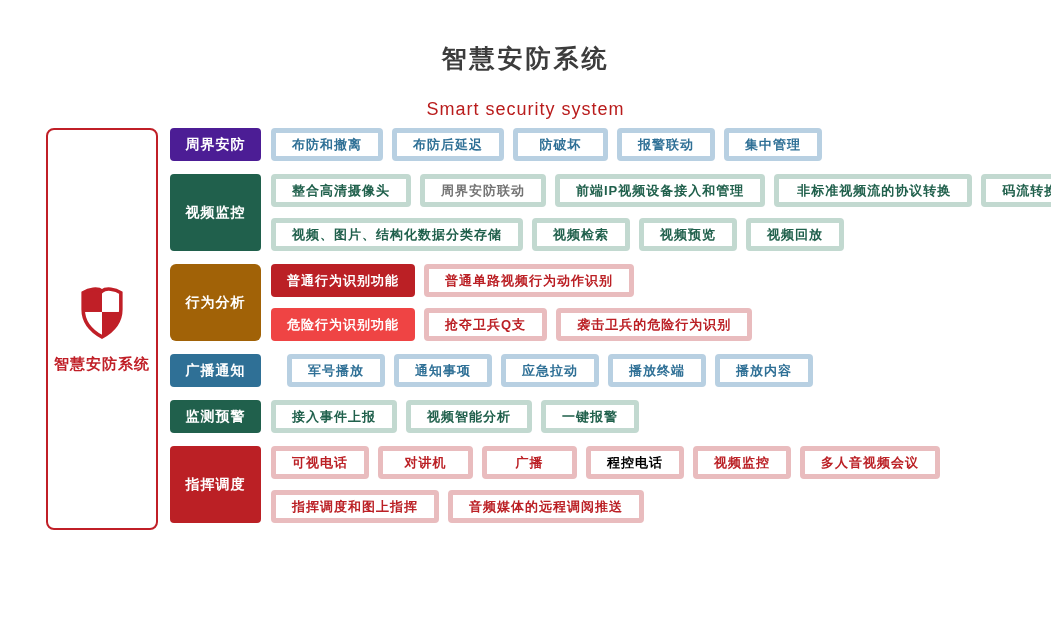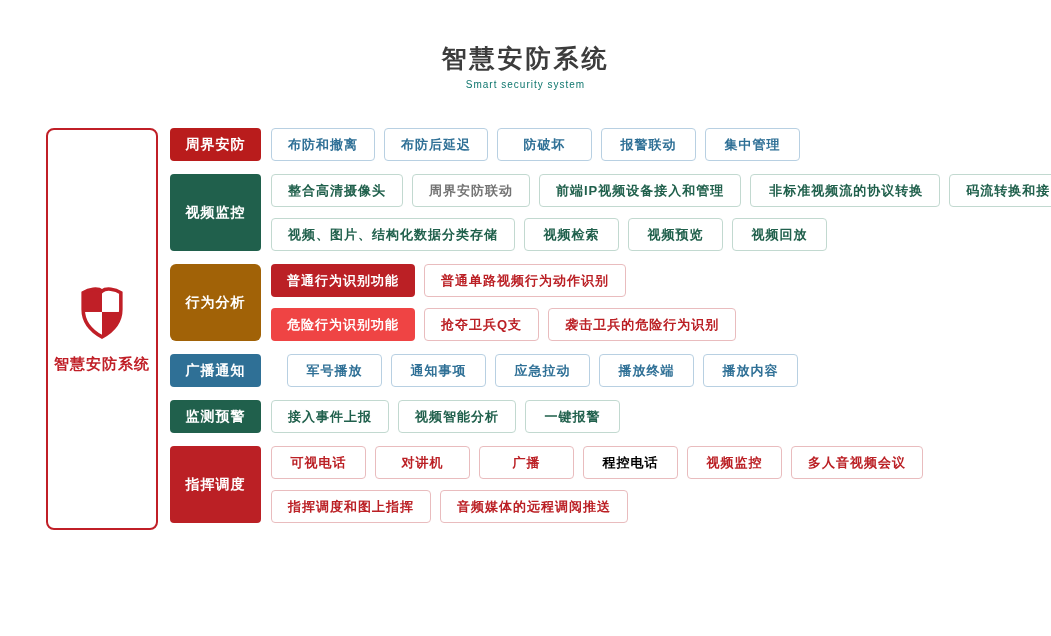--- a/index.html
+++ b/index.html
@@ -5,21 +5,21 @@
   html,body{margin:0;padding:0;background:#ffffff;}
   body{
     font-family:"Liberation Sans","DejaVu Sans",sans-serif;
     width:1051px;height:636px;position:relative;overflow:hidden;
   }
   .page{position:absolute;inset:0;background:#ffffff;}
 
   
   .header{position:absolute;top:42px;left:0;width:100%;text-align:center;}
   .title{font-size:25px;font-weight:bold;color:#3c3c3c;letter-spacing:3px;}
-  .subtitle{margin-top:4px;font-size:10px;color:#0f766e;letter-spacing:1px;}
+  .subtitle{margin-top:24px;font-size:18px;color:#b91c1c;letter-spacing:1px;}
 
   
   .root-card{
     position:absolute;left:46px;top:128px;width:112px;height:402px;
     border:2px solid var(--accent);border-radius:8px;background:#fff;
     display:flex;flex-direction:column;align-items:center;justify-content:center;
     box-sizing:border-box;
   }
   .root-card .shield{width:52px;height:56px;margin-bottom:14px;}
   .root-label{font-size:15px;font-weight:bold;color:var(--accent);letter-spacing:1px;white-space:nowrap;}
@@ -27,21 +27,21 @@
   
   .groups{position:absolute;left:170px;top:128px;width:860px;display:flex;flex-direction:column;gap:13px;}
   .group{display:flex;align-items:stretch;}
   .category{
     width:91px;flex:0 0 91px;border-radius:4px;color:#fff;font-size:14px;font-weight:bold;
     display:flex;align-items:center;justify-content:center;letter-spacing:1px;
   }
   .items{display:flex;flex-direction:column;gap:11px;margin-left:10px;flex:1;}
   .item-row{display:flex;gap:9px;}
   .item{
-    background:#fff;border:1px solid #737373;border-radius:4px;height:33px;box-sizing:border-box;
+    background:#fff;border:5px solid #737373;border-radius:4px;height:33px;box-sizing:border-box;
     min-width:95px;padding:0 16px;display:flex;align-items:center;justify-content:center;
     font-size:13px;font-weight:bold;white-space:nowrap;letter-spacing:1px;
   }
   .item.solid{border:none;color:#fff;}
 </style>
 </head>
 <body style="--accent: #c01f27;">
 
 <div class="page">
 
@@ -61,21 +61,21 @@
         <rect class="sq" x="6" y="0" width="44" height="53" fill="#c01f27"></rect>
         <rect class="sq" x="50" y="53" width="44" height="57" fill="#c01f27"></rect>
       </g>
       <path class="outline" d="M50 12 C 42 5, 24 8, 13 15 L13 48 C13 74 32 92 50 102 C68 92 87 74 87 48 L87 15 C76 8 58 5 50 12 Z" fill="none" stroke-width="7" stroke="#c01f27"></path>
     </svg>
     <div class="root-label">智慧安防系统</div>
   </div>
 
   <div class="groups">
       <div class="group">
-        <div class="category" style="background: #b91c1c; text-align: right;">周界安防</div>
+        <div class="category" style="background: #4c1d95; text-align: right;">周界安防</div>
         <div class="items">
           <div class="item-row">
             <div class="item" style="color: rgb(47, 112, 150); border-color: rgb(184, 208, 226);">布防和撤离</div>
             <div class="item" style="color: rgb(47, 112, 150); border-color: rgb(184, 208, 226);">布防后延迟</div>
             <div class="item" style="color: rgb(47, 112, 150); border-color: rgb(184, 208, 226);">防破坏</div>
             <div class="item" style="color: rgb(47, 112, 150); border-color: rgb(184, 208, 226);">报警联动</div>
             <div class="item" style="color: rgb(47, 112, 150); border-color: rgb(184, 208, 226);">集中管理</div>
           </div>
         </div>
       </div>

